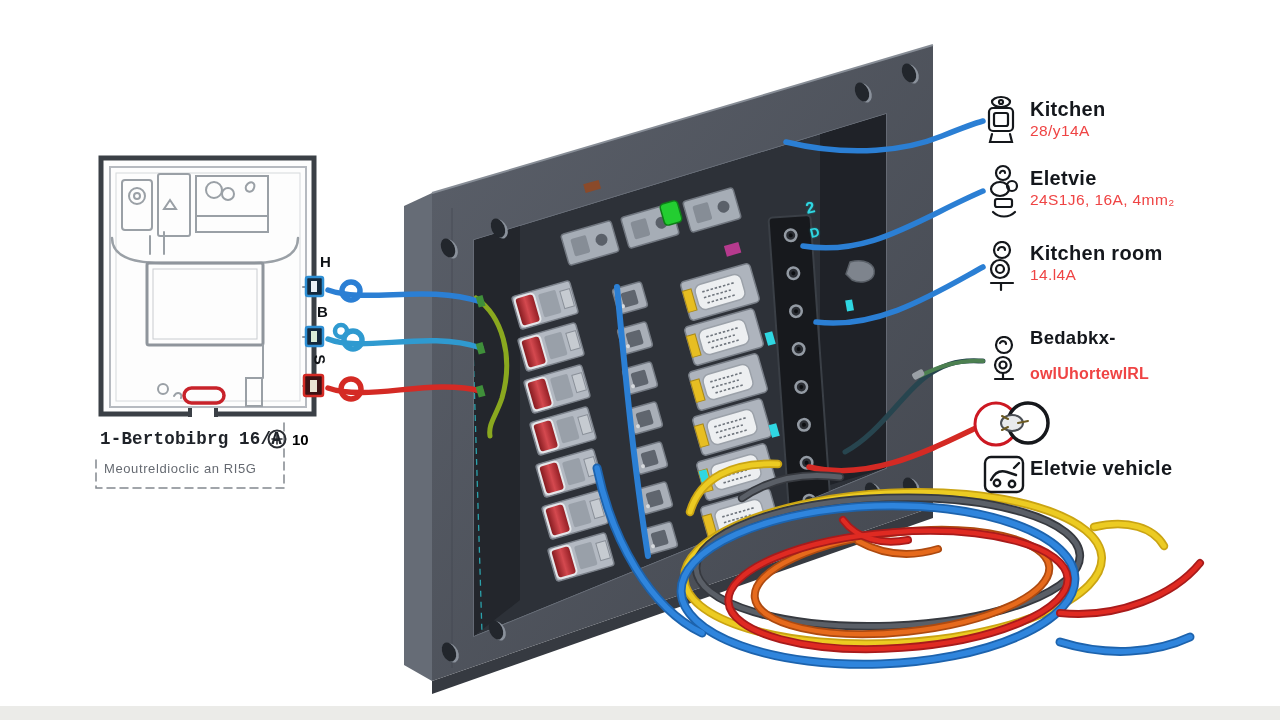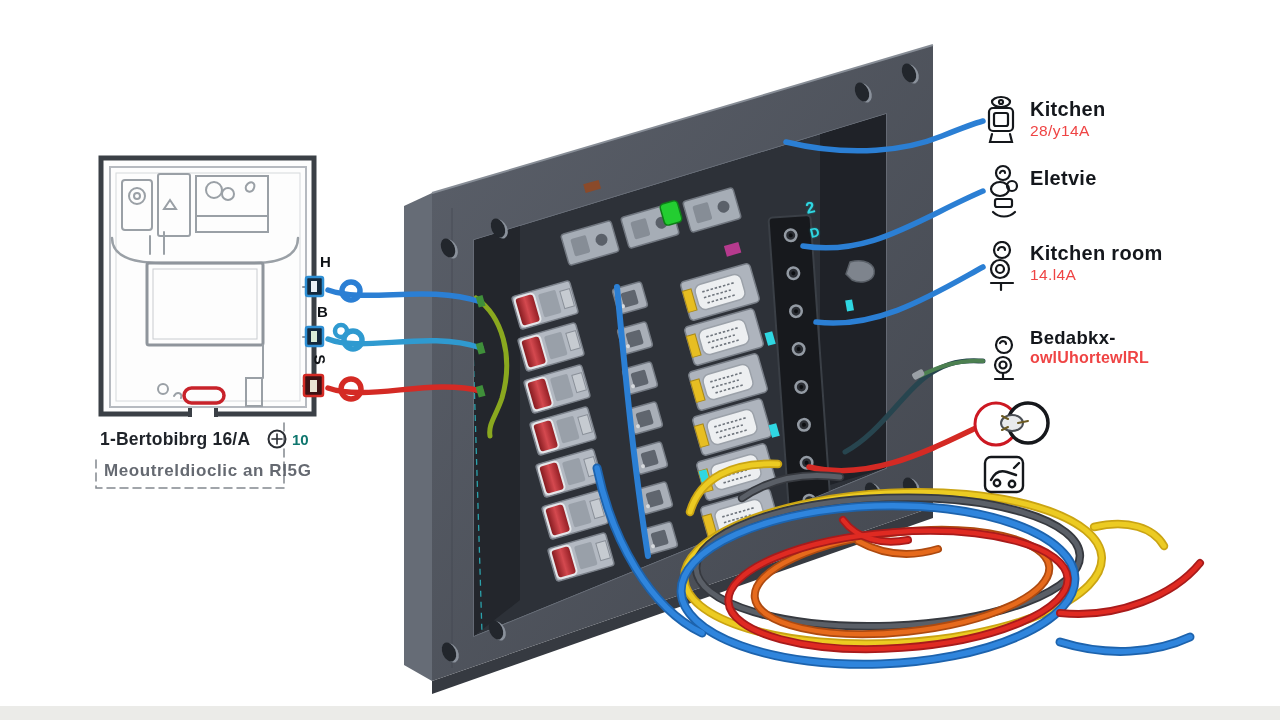--- a/index.html
+++ b/index.html
@@ -4,26 +4,26 @@
 <style>
   html,body{margin:0;padding:0;background:#ffffff;}
   body{width:1280px;height:720px;overflow:hidden;font-family:"Liberation Sans",sans-serif;}
   #stage{position:relative;width:1200px;height:720px;background:#ffffff;}
   .abs{position:absolute;}
   svg{display:block;}
   .circuit{position:absolute;width:250px;}
   .c-name{font-size:20px;font-weight:700;color:#14171c;letter-spacing:.3px;line-height:1.1;}
   .c-spec{font-size:15.5px;font-weight:500;color:#ef4444;letter-spacing:.4px;margin-top:2px;}
   .circuit.bed .c-name{font-size:18.5px;}
-  .circuit.bed .c-spec{font-weight:600;font-size:16px;margin-top:1px;letter-spacing:.2px;}
+  .circuit.bed .c-spec{font-weight:600;font-size:16px;margin-top:17px;letter-spacing:.2px;}
   .portlabel{position:absolute;font-size:15px;font-weight:700;color:#0f1216;}
   .marking{position:absolute;color:#2fd7e2;font-weight:700;text-shadow:0 0 2px rgba(20,230,240,.5);}
-  .caption{position:absolute;font-size:17.5px;font-weight:600;color:#1f2329;letter-spacing:.2px;}
-  .badge-num{position:absolute;font-size:15px;font-weight:600;color:#0f766e;}
-  .note{position:absolute;font-size:17px;font-weight:700;color:#585d65;letter-spacing:.6px;opacity:.92;}
+  .caption{position:absolute;font-size:17.5px;font-weight:600;color:#1f2329;letter-spacing:.2px;font-family:Liberation Mono, monospace;}
+  .badge-num{position:absolute;font-size:15px;font-weight:600;color:#000000;}
+  .note{position:absolute;font-size:13px;font-weight:400;color:#585d65;letter-spacing:.6px;opacity:.92;}
 </style>
 </head>
 <body>
 
 <div id="stage">
 
 <svg class="abs" style="left:0;top:0" width="1280" height="720" viewBox="0 0 1280 720">
   <defs>
     <linearGradient id="gFrame" x1="0" y1="0" x2="1" y2="1">
       <stop offset="0" stop-color="#5b606a"></stop>
@@ -324,20 +324,21 @@
     <circle cx="17" cy="9" r="7"></circle>
         <path d="M14,9 c1,-3 5,-3 5,0"></path>
     <ellipse cx="14" cy="25" rx="9" ry="7"></ellipse>
         <circle cx="26" cy="22" r="5"></circle>
     <rect x="9" y="35" width="17" height="8" rx="2"></rect>
     <path d="M7,48 c6,6 16,6 22,0"></path>
   </g>
 </svg>
 <div class="circuit" style="left:1030px;top:167px">
   <div class="c-name">Eletvie</div>
+  <div class="c-spec">24S1J6, 16A, 4mm₂</div>
 </div>
 
 <svg class="abs" style="left:986px;top:241px" width="38" height="54" viewBox="0 0 38 54">
   <g fill="none" stroke="#14171b" stroke-width="2.2" stroke-linecap="round">
     <circle cx="16" cy="9" r="8"></circle>
         <path d="M12,9 c1,-4 7,-4 7,0"></path>
     <circle cx="14" cy="28" r="9"></circle>
         <circle cx="14" cy="28" r="4"></circle>
     <path d="M5,42 h22 M15,42 v7"></path>
   </g>
@@ -364,20 +365,21 @@
 <svg class="abs" style="left:983px;top:455px" width="44" height="42" viewBox="0 0 44 42">
   <g fill="none" stroke="#14171b" stroke-width="2.4" stroke-linecap="round">
     <rect x="2" y="2" width="38" height="35" rx="6"></rect>
     <path d="M8,25 c4,-8 10,-10 16,-8 l9,3"></path>
     <circle cx="14" cy="28" r="3.2"></circle>
         <circle cx="29" cy="29" r="3.2"></circle>
     <path d="M31,13 l5,-5"></path>
   </g>
 </svg>
 <div class="circuit" style="left:1030px;top:457px">
+  <div class="c-name">Eletvie vehicle</div>
 </div>
 
 <span class="portlabel" style="left:320px;top:253px">H</span>
 <span class="portlabel" style="left:317px;top:303px">B</span>
 <span class="portlabel" style="left:315px;top:351px;transform:rotate(85deg)">S</span>
 
 <span class="marking" style="left:806px;top:199px;font-size:16px;transform:rotate(-14deg)">2</span>
 <span class="marking" style="left:810px;top:225px;font-size:13px;transform:rotate(-14deg)">D</span>
 
 <span class="caption" style="left:100px;top:429px">1-Bertobibrg 16/A</span>

